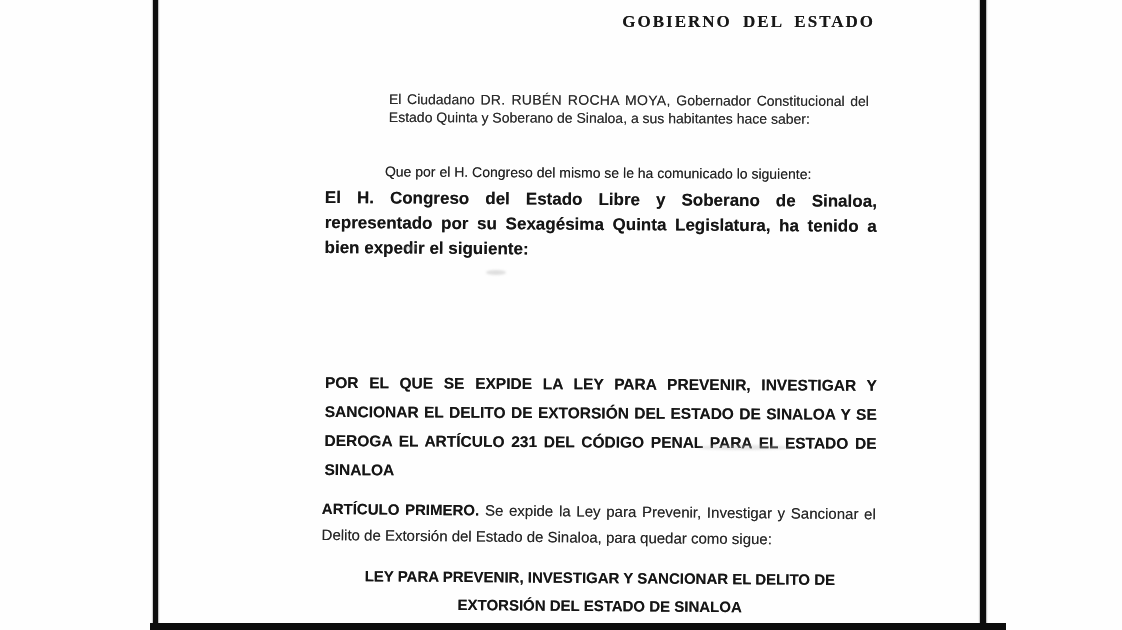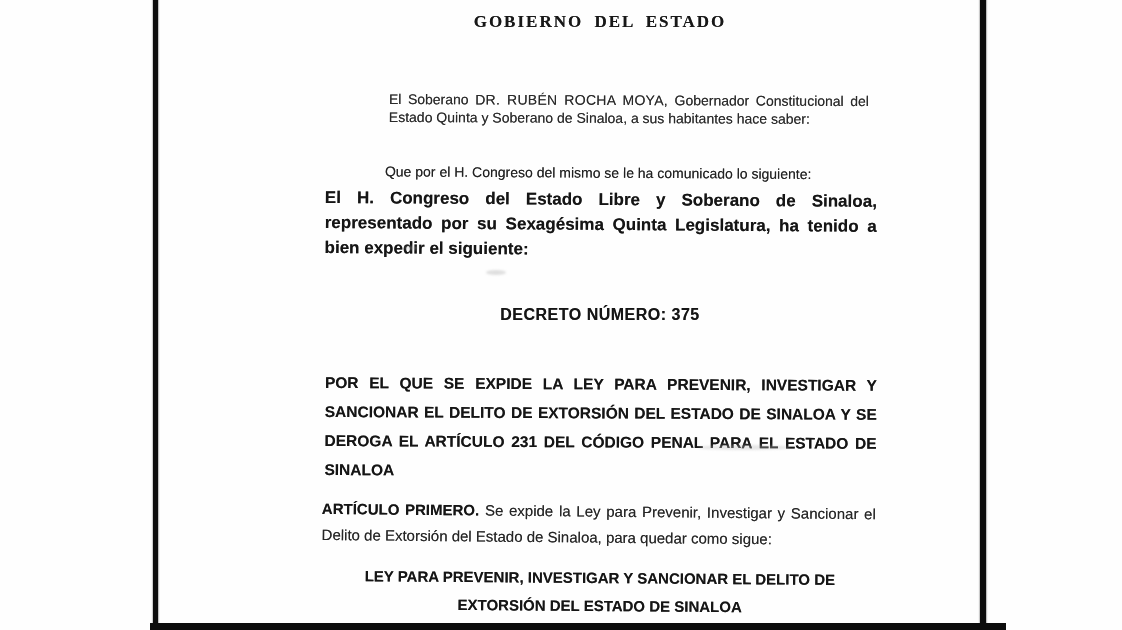--- a/index.html
+++ b/index.html
@@ -47,21 +47,21 @@
     transform-origin: left top;
     text-shadow: 0 0 0.5px rgba(10,10,10,.6);
   }
   .doc-header {
     left: 325px; top: 12px; width: 550px;
     font-family: "Liberation Serif", serif;
     font-weight: bold;
     font-size: 17px;
     letter-spacing: 2px;
     word-spacing: 5px;
-    text-align: center;
+    text-align: right;
     color: #181818;
   }
   .intro {
     left: 389px; top: 76px; width: 480px;
     font-size: 14px;
     line-height: 18px;
     text-align: justify;
     transform: rotate(0.25deg);
     color: #2a2a2a;
   }
@@ -134,28 +134,27 @@
 
 <div class="page">
 
   <div class="border-left"></div>
   <div class="border-right"></div>
   <div class="border-bottom"></div>
 
   <div class="tblock doc-header">GOBIERNO DEL ESTADO</div>
 
   <p class="tblock intro">
-    <span>El Soberano </span><span class="bold">DR. RUBÉN ROCHA MOYA,</span><span> Gobernador Constitucional del Estado Quinta y Soberano de Sinaloa, a sus habitantes hace saber:</span>
+    <span>El Ciudadano </span><span class="bold">DR. RUBÉN ROCHA MOYA,</span><span> Gobernador Constitucional del Estado Quinta y Soberano de Sinaloa, a sus habitantes hace saber:</span>
   </p>
 
   <p class="tblock notice">Que por el H. Congreso del mismo se le ha comunicado lo siguiente:</p>
 
   <p class="tblock congress">El H. Congreso del Estado Libre y Soberano de Sinaloa, representado por su Sexagésima Quinta Legislatura, ha tenido a bien expedir el siguiente:</p>
 
-  <div class="tblock decree-number">DECRETO NÚMERO: 375</div>
 
   <p class="tblock decree-subject">POR EL QUE SE EXPIDE LA LEY PARA PREVENIR, INVESTIGAR Y SANCIONAR EL DELITO DE EXTORSIÓN DEL ESTADO DE SINALOA Y SE DEROGA EL ARTÍCULO 231 DEL CÓDIGO PENAL PARA EL ESTADO DE SINALOA</p>
 
   <p class="tblock article-first">
     <span class="bold">ARTÍCULO PRIMERO.</span><span> Se expide la Ley para Prevenir, Investigar y Sancionar el Delito de Extorsión del Estado de Sinaloa, para quedar como sigue:</span>
   </p>
 
   <div class="tblock law-title">LEY PARA PREVENIR, INVESTIGAR Y SANCIONAR EL DELITO DE EXTORSIÓN DEL ESTADO DE SINALOA</div>
 
   <div class="artifact artifact-1"></div>

